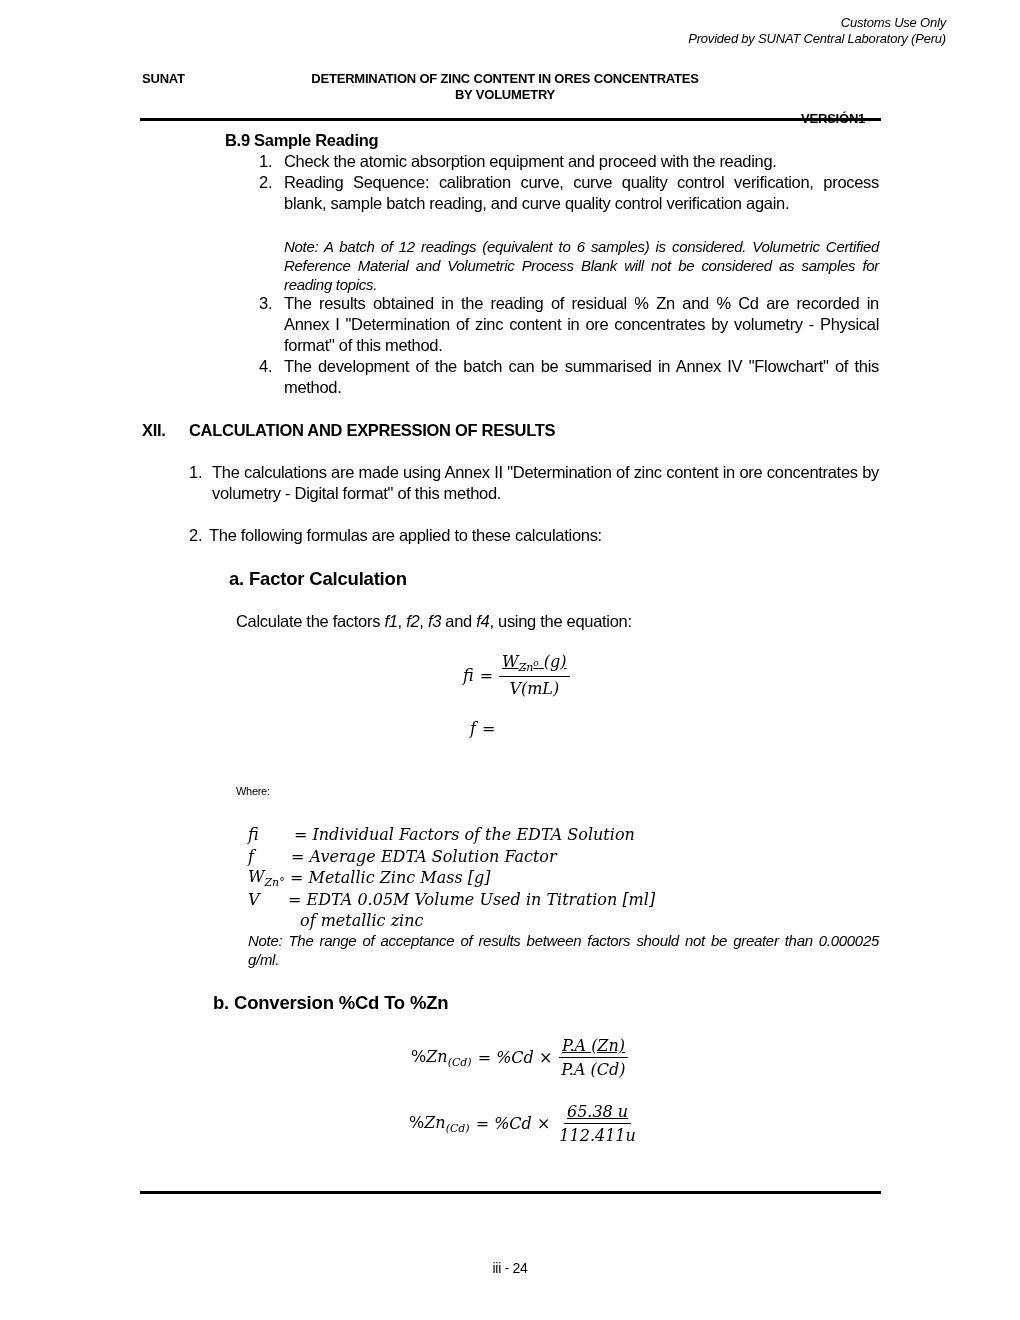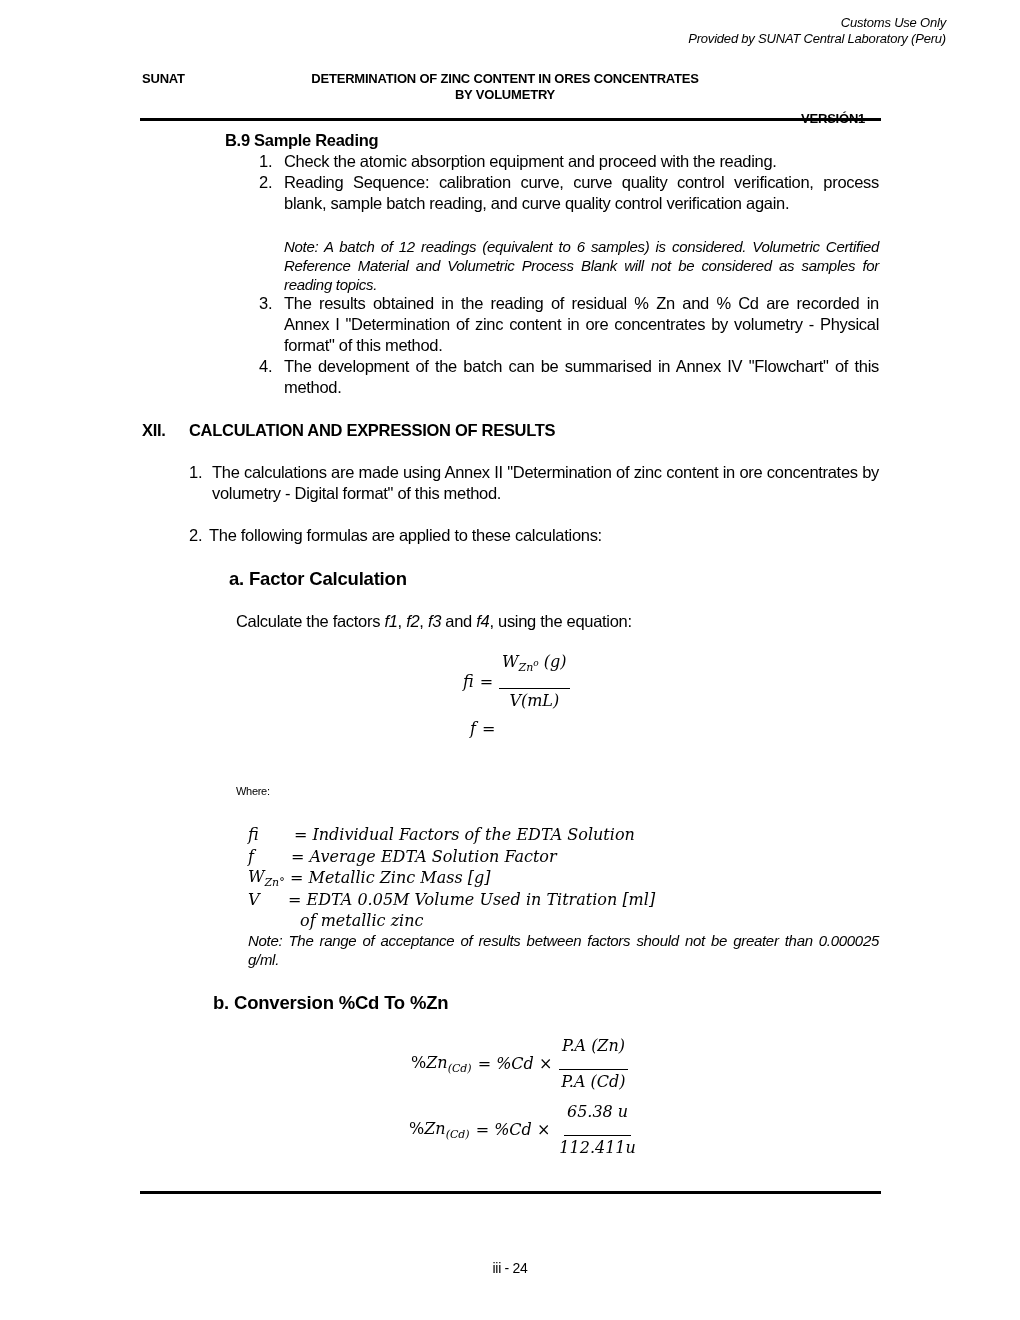--- a/index.html
+++ b/index.html
@@ -7,21 +7,21 @@
   .abs { position: absolute; }
   .topnote { right: 74px; text-align: right; font-size: 13px; font-style: italic; line-height: 16px; letter-spacing: -0.2px; }
   .hdr { font-size: 13px; font-weight: bold; letter-spacing: -0.2px; }
   .rule { left: 140px; width: 741px; height: 3px; background: #000; }
   .body16 { font-size: 16.5px; line-height: 21px; letter-spacing: -0.3px; }
   .note-it { font-size: 15px; font-style: italic; line-height: 19px; letter-spacing: -0.3px; }
   .just { text-align: justify; text-align-last: left; }
   .math { font-family: "DejaVu Serif", "Liberation Serif", serif; font-style: italic; font-size: 16px; }
   .mathup { font-family: "DejaVu Serif", "Liberation Serif", serif; font-style: normal; }
   .frac { display: inline-flex; flex-direction: column; align-items: center; vertical-align: middle; }
-  .frac .num { padding: 0 3px 14px 3px; border-bottom: 1.3px solid #000; white-space: nowrap; }
+  .frac .num { padding: 0 3px 2px 3px; border-bottom: 1.3px solid #000; white-space: nowrap; text-decoration: underline; }
   .frac .den { padding: 2px 3px 0 3px; white-space: nowrap; }
   .eq { display: flex; align-items: center; gap: 6px; white-space: nowrap; }
   sub { font-size: 11px; vertical-align: -4px; }
   sup { font-size: 9px; vertical-align: 5px; }
   .h-sub { font-size: 18.5px; font-weight: bold; letter-spacing: -0.2px; }
   .defrow { display: flex; white-space: nowrap; height: 21.5px; align-items: center; }
 </style>
 </head>
 <body>
 

